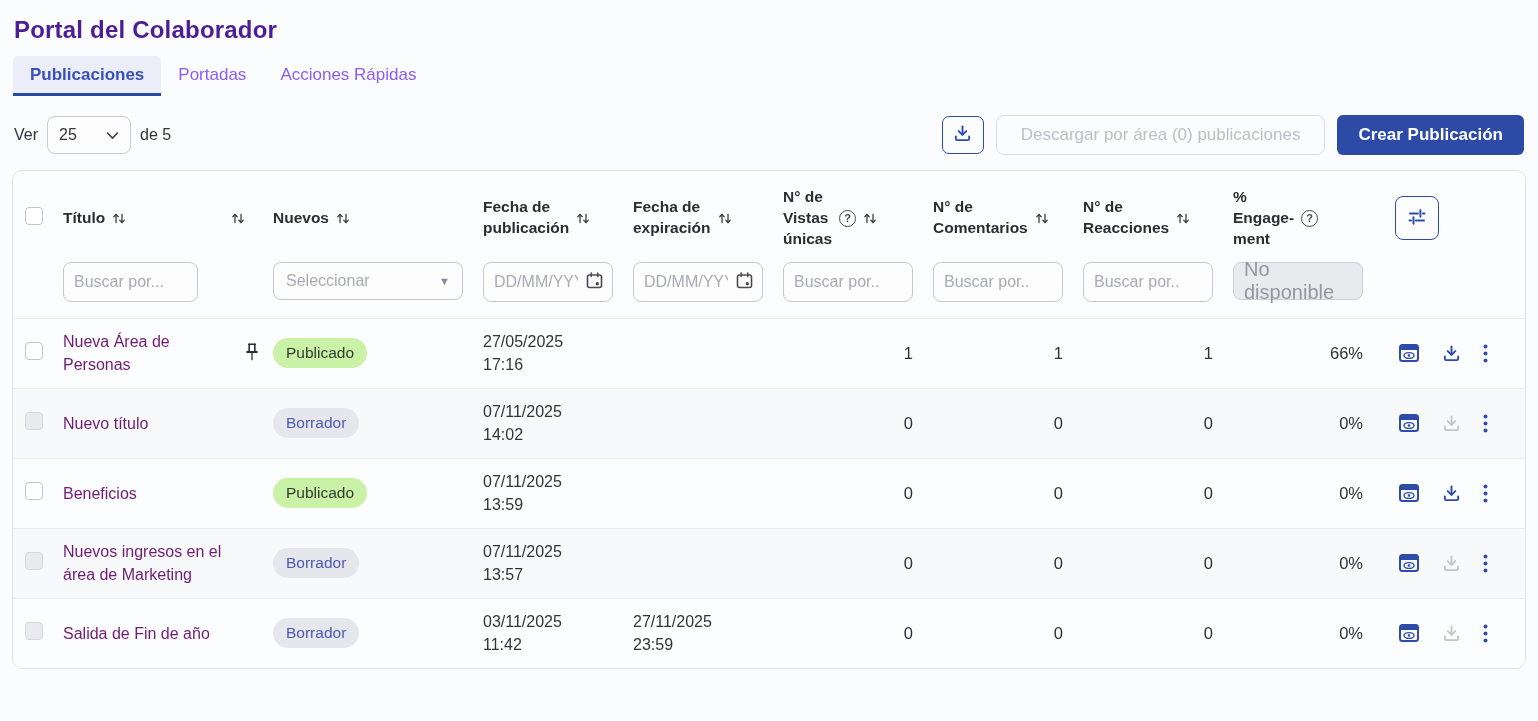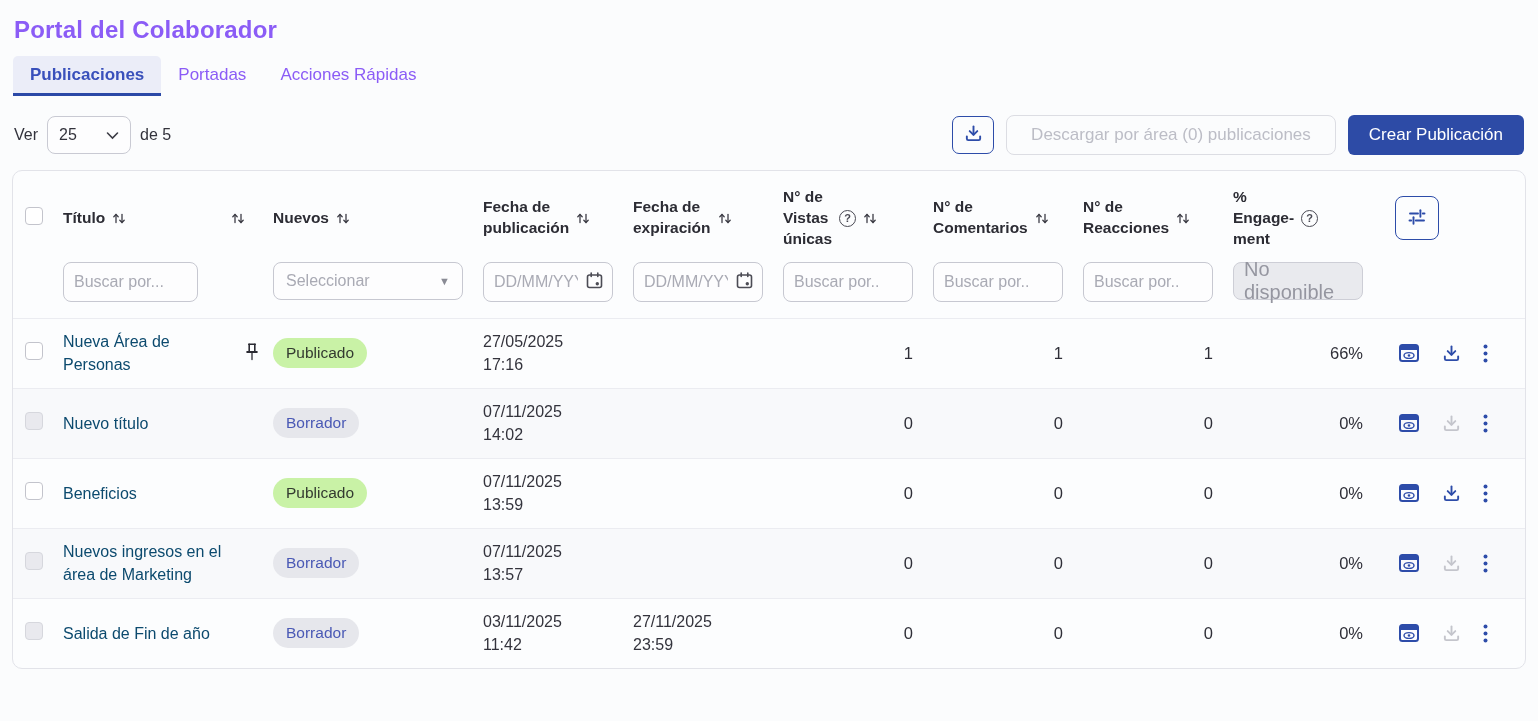--- a/index.html
+++ b/index.html
@@ -7,21 +7,21 @@
   body {
     width:1538px; height:721px;
     font-family:"Liberation Sans", sans-serif;
     background:#fbfcfd; color:#33333c;
     overflow:hidden;
   }
   .page { padding:0 12px; }
 
   
   .page-title {
-    font-size:24px; font-weight:700; color:#8b5cf6;
+    font-size:24px; font-weight:700; color:#4c1d95;
     margin:16px 0 12px 2px; letter-spacing:.2px;
   }
   .tabs { display:flex; align-items:flex-end; margin-left:1px; }
   .tab {
     padding:9px 17px 8px; font-size:17px; color:#8b5cf6;
     cursor:pointer; border-bottom:3px solid transparent; border-radius:5px 5px 0 0;
   }
   .tab.active {
     background:#ebedf8; color:#3950bb; font-weight:700;
     border-bottom:3px solid #2b49a7;
@@ -39,21 +39,21 @@
   .icon-btn {
     width:42px; height:38px; border:1px solid #2d4ca9; border-radius:7px;
     background:transparent; display:flex; align-items:center; justify-content:center; cursor:pointer;
   }
   .btn-ghost-disabled {
     height:40px; padding:0 24px; border:1px solid #dcdde3; border-radius:8px;
     background:transparent; color:#bcbdc6; font-size:17px; font-family:inherit;
   }
   .btn-primary {
     height:40px; padding:0 21px; border:none; border-radius:6px;
-    background:#2d4ba6; color:#ffffff; font-size:17px; font-weight:400;
+    background:#2d4ba6; color:#ffffff; font-size:17px; font-weight:700;
     font-family:inherit; cursor:pointer;
   }
 
   
   .card {
     border:1px solid #e2e3e9; border-radius:10px; background:#fcfdfe; overflow:hidden;
   }
   .grid {
     display:grid;
     grid-template-columns:38px 168px 42px 210px 150px 150px 150px 150px 150px 150px 1fr;
@@ -101,21 +101,21 @@
   }
 
   
   .row { border-top:1px solid #ebecf1; min-height:70px; padding-top:9px; padding-bottom:9px; }
   .row.alt { background:#f8f9fb; }
   .cb {
     width:18px; height:18px; border:1.5px solid #c3c4cc; border-radius:4px;
     background:#ffffff; display:inline-block; cursor:pointer;
   }
   .cb.disabled { background:#e9e9ee; border-color:#d6d7dd; cursor:default; }
-  .cell-title { font-size:16px; color:#0c4a6e; line-height:1.45; padding-right:8px; }
+  .cell-title { font-size:16px; color:#701a75; line-height:1.45; padding-right:8px; }
   .cell-pin { display:flex; justify-content:center; }
   .badge {
     height:30px; display:inline-flex; align-items:center; padding:0 13px;
     border-radius:15px; font-size:15.5px;
   }
   .badge--published { background:#c9f2a6; color:#333a30; }
   .badge--draft { background:#e6e7ec; color:#4a59b5; }
   .cell-date { font-size:16px; color:#33333c; white-space:pre-line; line-height:1.45; }
   .cell-num { font-size:16.5px; color:#2f2f38; text-align:right; padding-right:20px; }
   .cell-actions { display:flex; align-items:center; gap:22px; padding-left:15px; }

